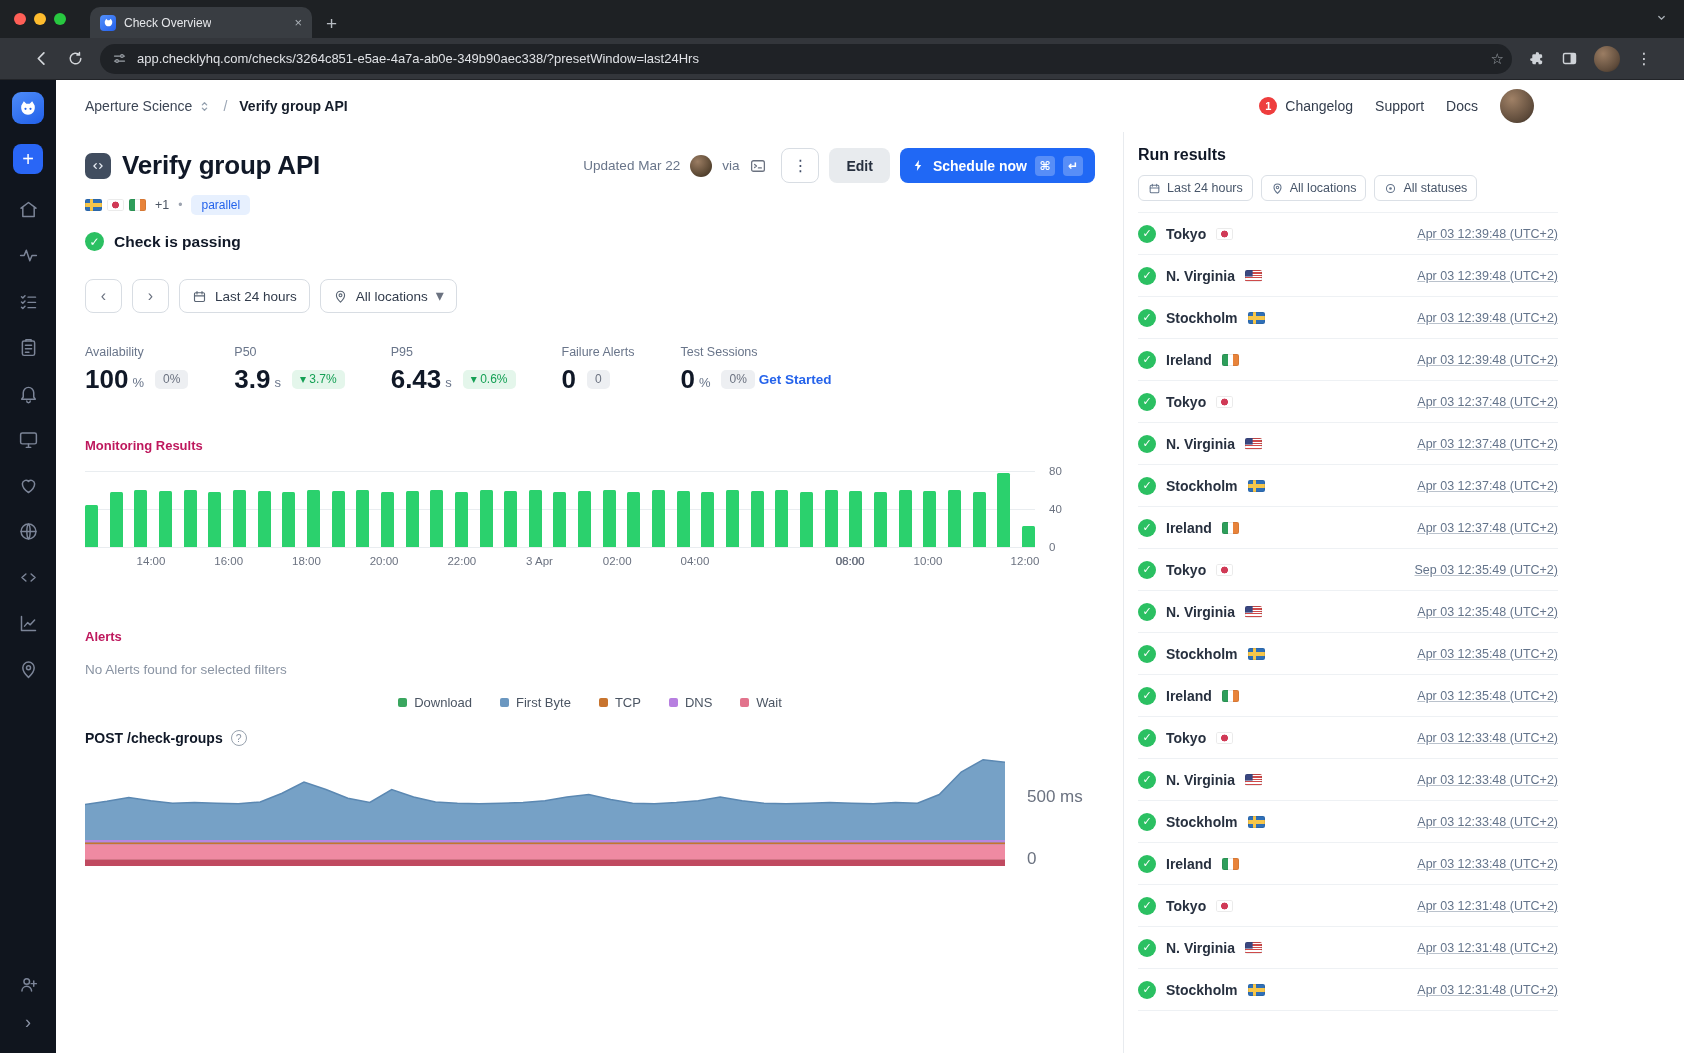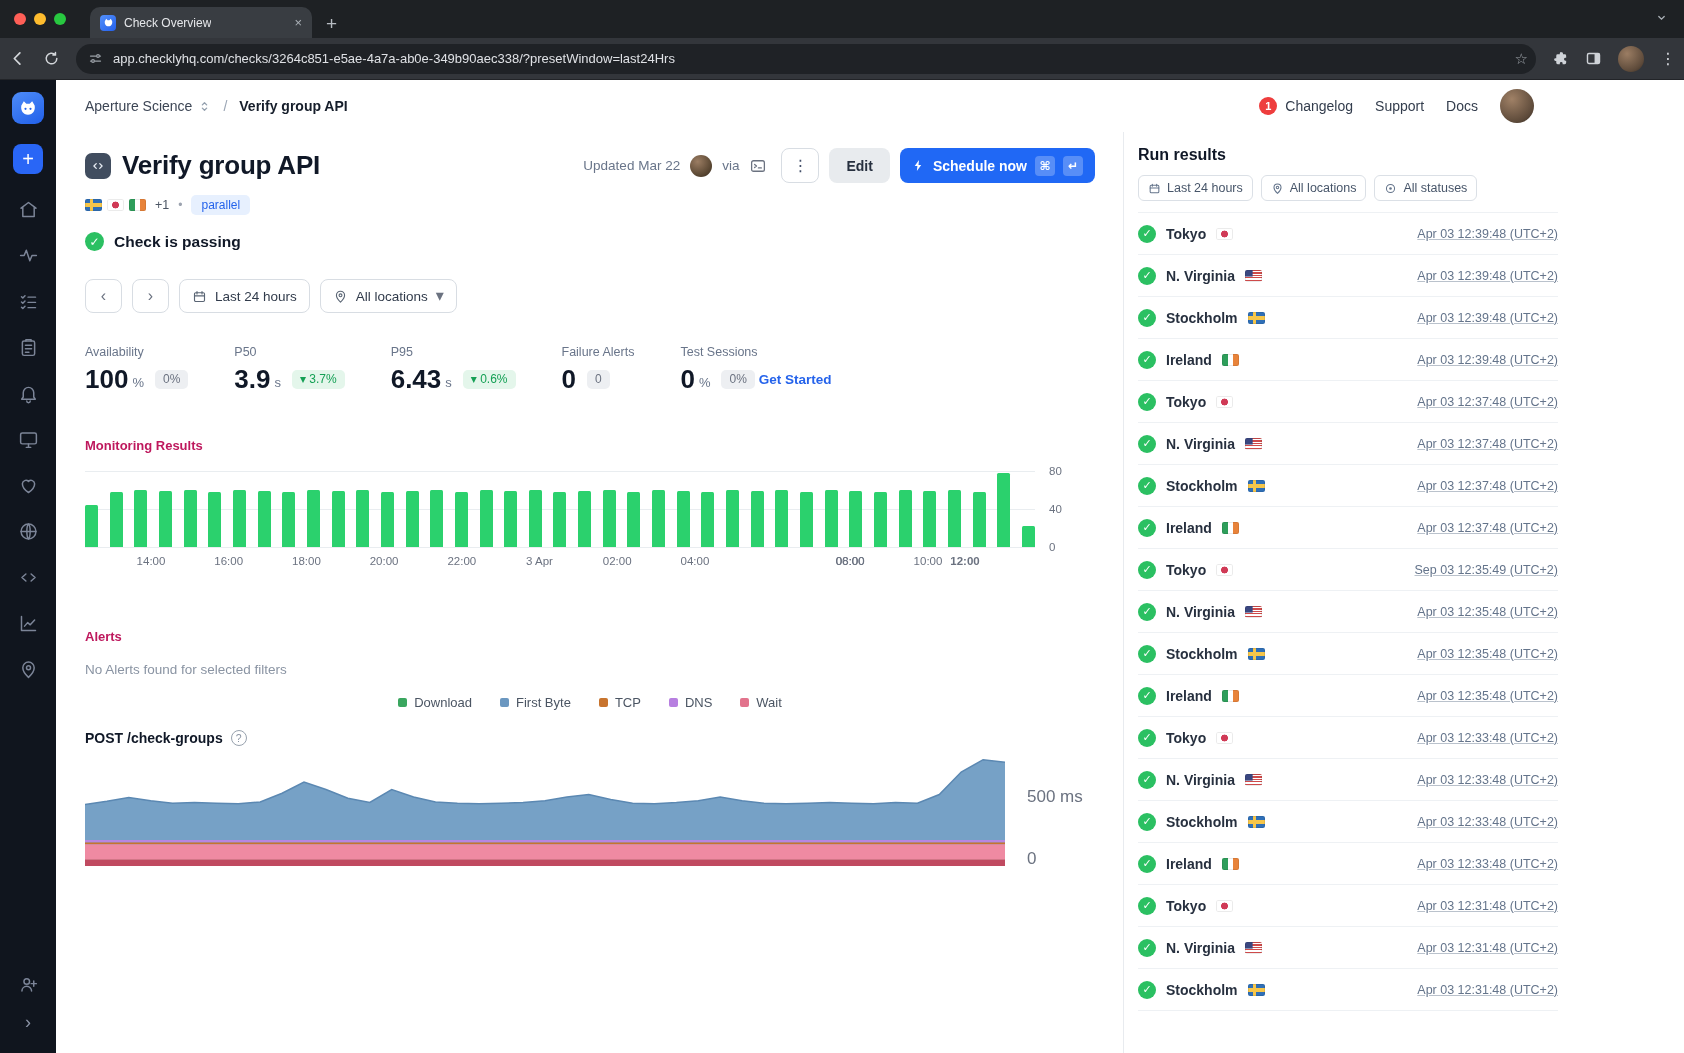--- a/index.html
+++ b/index.html
@@ -10,21 +10,21 @@
   .tabstrip{height:38px;background:#1e2124;display:flex;align-items:flex-end;position:relative}
   .lights{display:flex;gap:8px;align-items:center;height:38px;padding:0 10px 0 14px}
   .light{width:12px;height:12px;border-radius:50%;display:inline-block}
   .light.red{background:#ff5f57}.light.yellow{background:#febc2e}.light.green{background:#28c840}
   .tab{margin-left:14px;height:31px;width:222px;background:#393d42;border-radius:10px 10px 0 0;display:flex;align-items:center;gap:8px;padding:0 10px;color:#e5e7ea;font-size:12px}
   .tab .fav{width:16px;height:16px;border-radius:4px;background:linear-gradient(140deg,#5390fa,#2460ec);display:flex;align-items:center;justify-content:center;flex:none}
   .tabtitle{white-space:nowrap;overflow:hidden;text-overflow:ellipsis}
   .tabclose{margin-left:auto;color:#aab0b6;font-size:13px;cursor:default}
   .newtab{color:#b7bcc2;font-size:19px;margin:0 0 5px 14px;line-height:1}
   .tabchev{position:absolute;right:16px;bottom:10px;color:#aab0b6}
-  .toolbar{height:42px;background:#33363b;display:flex;align-items:center;gap:16px;padding:0 8px;border-bottom:1px solid #222428}
+  .toolbar{height:42px;background:#33363b;display:flex;align-items:center;gap:16px;padding:0 32px;border-bottom:1px solid #222428}
   .navbtn{color:#d3d6da;display:flex;align-items:center}
   .urlpill{flex:1;height:30px;background:#1f2226;border-radius:15px;display:flex;align-items:center;gap:10px;padding:0 8px 0 12px;color:#dfe1e5;font-size:13px}
   .urlpill .url{flex:1;white-space:nowrap;overflow:hidden}
   .urlpill .star{color:#9aa0a6;font-size:15px}
   .siteinfo{color:#9aa0a6;display:flex}
   .toolicon{color:#cfd3d8;display:flex;align-items:center}
   .toolicon.kebab{font-size:16px;color:#d3d6da}
   .bavatar{width:26px;height:26px;border-radius:50%;background:radial-gradient(circle at 35% 30%,#9b7d63,#5d4a3a 70%,#2f261f);flex:none}
 
   
@@ -471,21 +471,21 @@
               <span class="xtick" style="left: 143.7px;">16:00</span>
               <span class="xtick" style="left: 221.4px;">18:00</span>
               <span class="xtick" style="left: 299.1px;">20:00</span>
               <span class="xtick" style="left: 376.8px;">22:00</span>
               <span class="xtick" style="left: 454.5px;">3 Apr</span>
               <span class="xtick" style="left: 532.2px;">02:00</span>
               <span class="xtick" style="left: 609.9px;">04:00</span>
               <span class="xtick" style="left: 721px; margin-left: 44px;">06:00</span>
               <span class="xtick" style="left: 765.3px;">08:00</span>
               <span class="xtick" style="left: 843px;">10:00</span>
-              <span class="xtick" style="left: 880px; font-weight: bold;">12:00</span>
+              <span class="xtick" style="left: 940px;">12:00</span>
             </div>
         </div>
 
         <h2 class="section alerts-h">Alerts</h2>
         <div class="alerts-empty">No Alerts found for selected filters</div>
 
         <div class="legend">
           <span class="litem">
               <span class="sq9" style="background:#3aa65f"></span>
               <span>Download</span>

